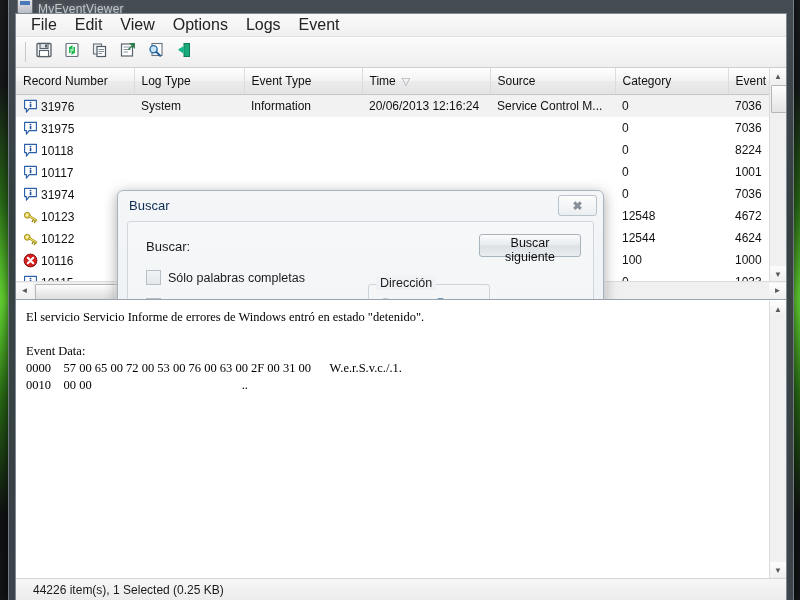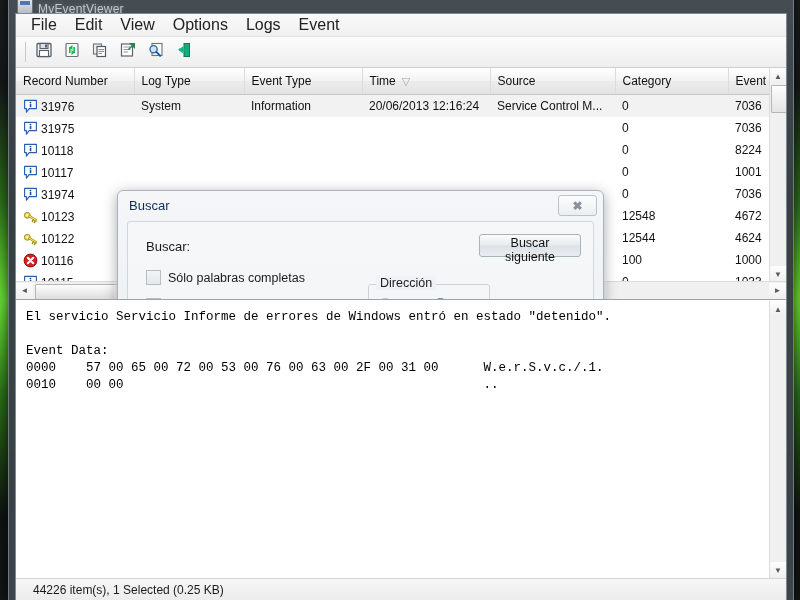--- a/index.html
+++ b/index.html
@@ -193,21 +193,21 @@
   }
 
   
   #detailwrap {
     flex:1; position:relative; background:#fff; overflow:hidden;
     border-top:1px solid #fff;
   }
   #detail {
     position:absolute; left:0; top:0; right:17px; bottom:0;
     padding: 8px 10px;
-    font-family: Liberation Mono, monospace;
+    font-family: Liberation Serif, serif;
     font-size: 12.5px;
     line-height: 17px;
     color: #000;
     white-space: pre;
     overflow: hidden;
   }
 
   
   #statusbar {
     flex:none; height: 22px;

